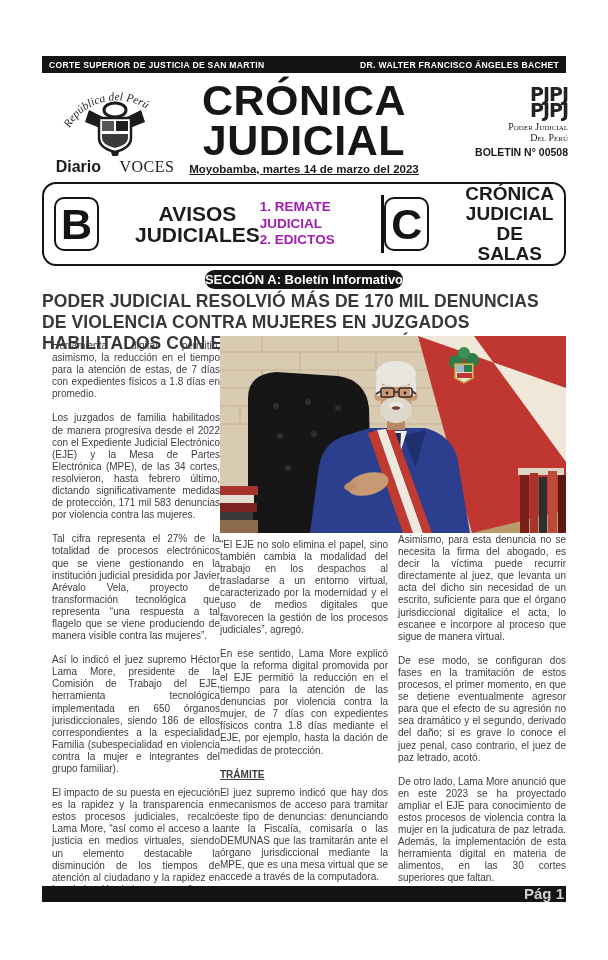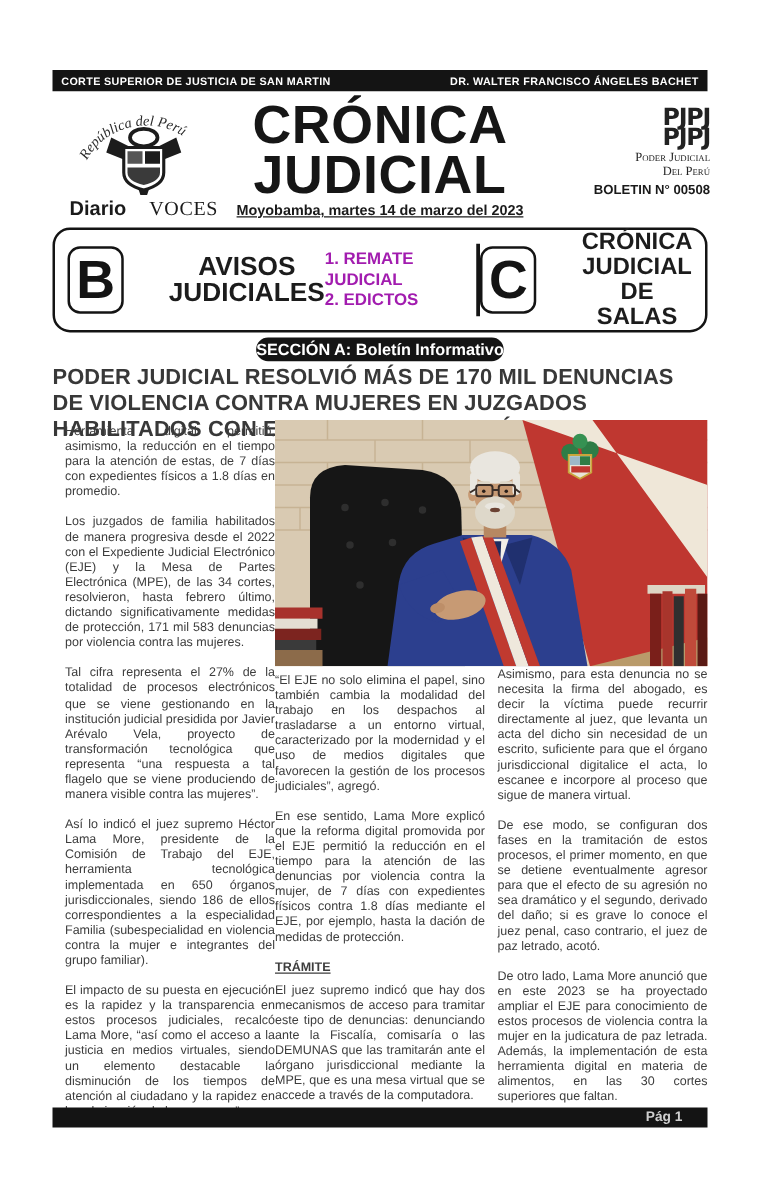--- a/index.html
+++ b/index.html
@@ -44,22 +44,22 @@
   
   .col{position:absolute;width:168px;font-size:10px;line-height:12.1px;color:#3d3d3d;
        text-align:justify;}
   .col p{margin:0 0 12px 0;}
   .tramite{font-weight:bold;text-decoration:underline;margin:0 0 6px 0 !important;}
   .col1{left:42px;top:340px;margin-left:10px;}
   .col2{left:220px;top:539px;}
   .col3{left:398px;top:534px;}
   
   .footerbar{position:absolute;left:42px;top:886px;width:524px;height:16px;background:#141414;
-             color:#cfcfcf;font-size:11px;font-weight:bold;text-align:right;line-height:16px;
-             padding-right:20px;box-sizing:border-box;}
+             color:#cfcfcf;font-size:15px;font-weight:bold;text-align:right;line-height:16px;
+             padding-right:2px;box-sizing:border-box;}
 </style>
 </head>
 <body>
 
 <div class="page">
 
   <div class="topbar">
     <span>CORTE SUPERIOR DE JUSTICIA DE SAN MARTIN</span>
     <span>DR. WALTER FRANCISCO ÁNGELES BACHET</span>
   </div>

